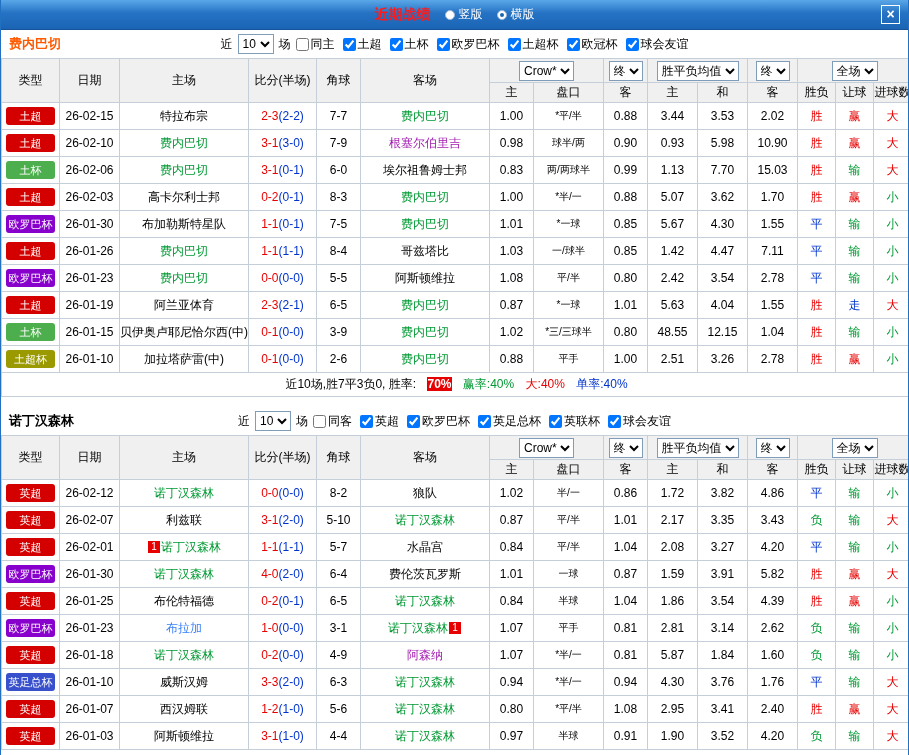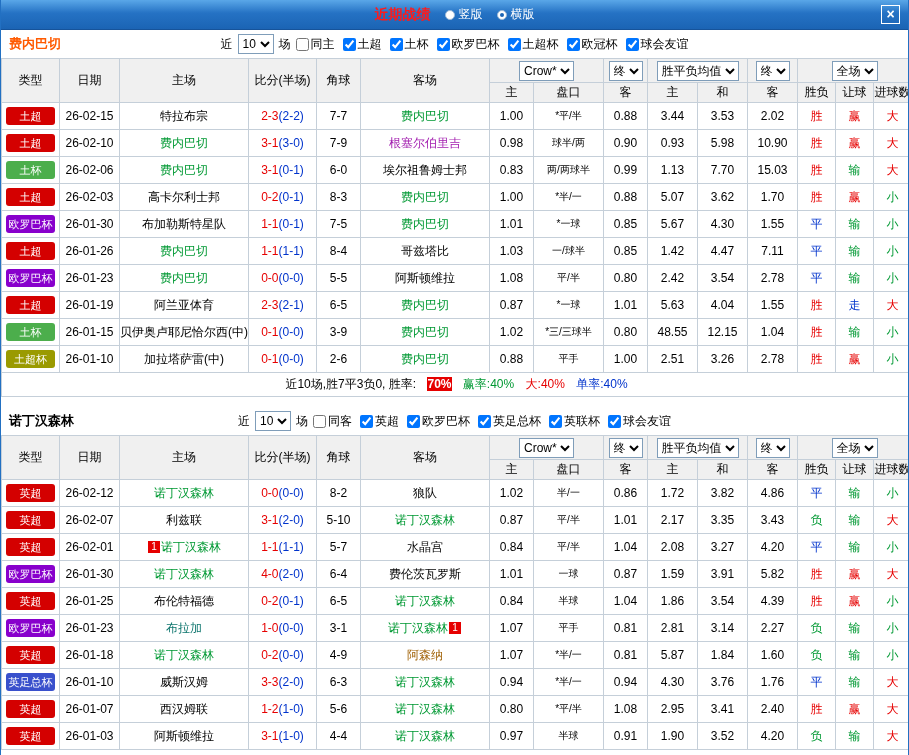--- a/index.html
+++ b/index.html
@@ -613,49 +613,49 @@
           <td style="color: rgb(230, 0, 0);">胜</td>
           <td style="color: rgb(230, 0, 0);">赢</td>
           <td style="color: rgb(0, 153, 51);">小</td>
         </tr>
         <tr>
           <td>
             <span class="badge" style="background: rgb(136, 0, 204);">欧罗巴杯</span>
           </td>
           <td>26-01-23</td>
           <td class="c-team">
-            <span style="color: #0f766e; text-align: center;">布拉加</span>
+            <span style="color: #3b82f6; text-align: center;">布拉加</span>
           </td>
           <td><span class="score-main">1-0</span><span class="score-half">(0-0)</span></td>
           <td>3-1</td>
           <td class="c-team">
             <span style="color: rgb(0, 153, 51);">诺丁汉森林</span><span class="rc">1</span>
           </td>
           <td>1.07</td>
           <td class="c-hcap">平手</td>
           <td>0.81</td>
           <td>2.81</td>
           <td>3.14</td>
-          <td>2.27</td>
+          <td>2.62</td>
           <td style="color: rgb(0, 153, 51);">负</td>
           <td style="color: rgb(0, 153, 51);">输</td>
           <td style="color: rgb(0, 153, 51);">小</td>
         </tr>
         <tr>
           <td>
             <span class="badge" style="background: rgb(212, 0, 0);">英超</span>
           </td>
           <td>26-01-18</td>
           <td class="c-team">
             <span style="color: rgb(0, 153, 51);">诺丁汉森林</span>
           </td>
           <td><span class="score-main">0-2</span><span class="score-half">(0-0)</span></td>
           <td>4-9</td>
           <td class="c-team">
-            <span style="color: #a16207;">阿森纳</span>
+            <span style="color: #a21caf;">阿森纳</span>
           </td>
           <td>1.07</td>
           <td class="c-hcap">*半/一</td>
           <td>0.81</td>
           <td>5.87</td>
           <td>1.84</td>
           <td>1.60</td>
           <td style="color: rgb(0, 153, 51);">负</td>
           <td style="color: rgb(0, 153, 51);">输</td>
           <td style="color: rgb(0, 153, 51);">小</td>

